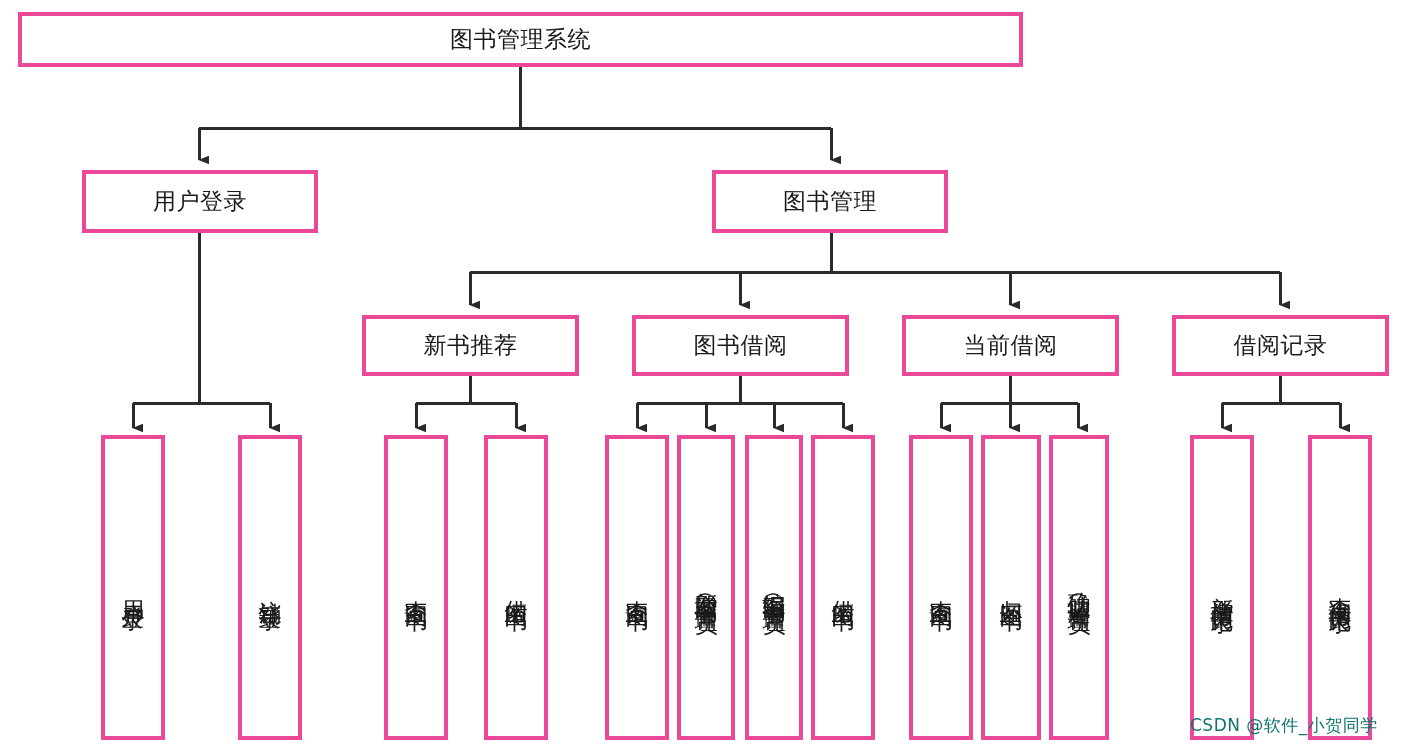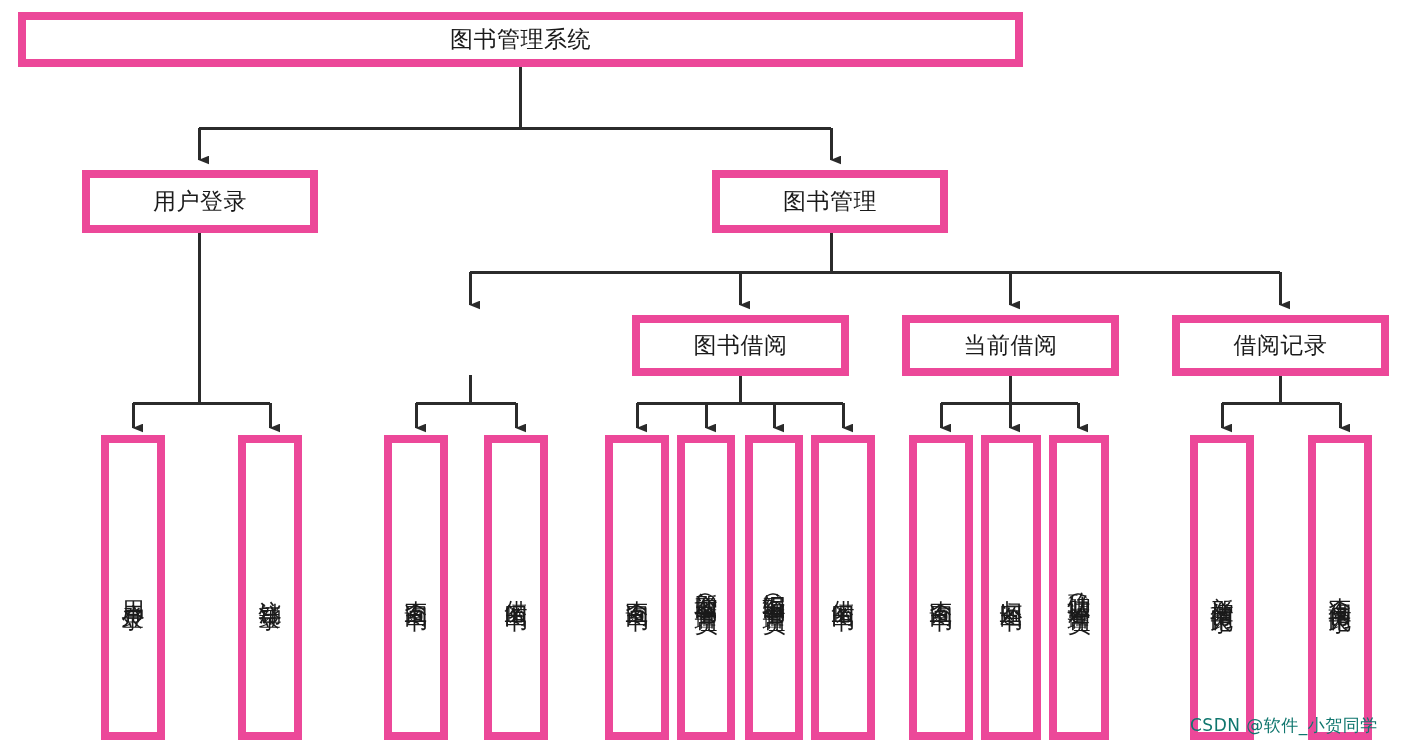--- a/index.html
+++ b/index.html
@@ -25,21 +25,21 @@
     left: 0;
     top: 0;
     width: 1405px;
     height: 747px;
     display: block;
   }
   .node-box {
     position: absolute;
     box-sizing: border-box;
     background: #ffffff;
-    border: 8px solid #ec4899;
+    border: 4px solid #ec4899;
     display: flex;
     align-items: center;
     justify-content: center;
     overflow: hidden;
   }
   .node-label-h {
     font-size: 23px;
     color: #1a1a1a;
     line-height: 1.1;
     letter-spacing: 0.5px;
@@ -124,20 +124,23 @@
   </div>
 
   <div class="node-box" style="left:82px; top:170px; width:236px; height:63px;">
     <span class="node-label-h">用户登录</span>
   </div>
 
   <div class="node-box" style="left:712px; top:170px; width:236px; height:63px;">
     <span class="node-label-h">图书管理</span>
   </div>
 
+  <div class="node-box" style="left:362px; top:315px; width:217px; height:61px;">
+    <span class="node-label-h">新书推荐</span>
+  </div>
 
   <div class="node-box" style="left:632px; top:315px; width:217px; height:61px;justify-content:center;">
     <span class="node-label-h">图书借阅</span>
   </div>
 
   <div class="node-box" style="left:1172px; top:315px; width:217px; height:61px;">
     <span class="node-label-h">借阅记录</span>
   </div>
 
   <div class="node-box" style="left:902px; top:315px; width:217px; height:61px;">

